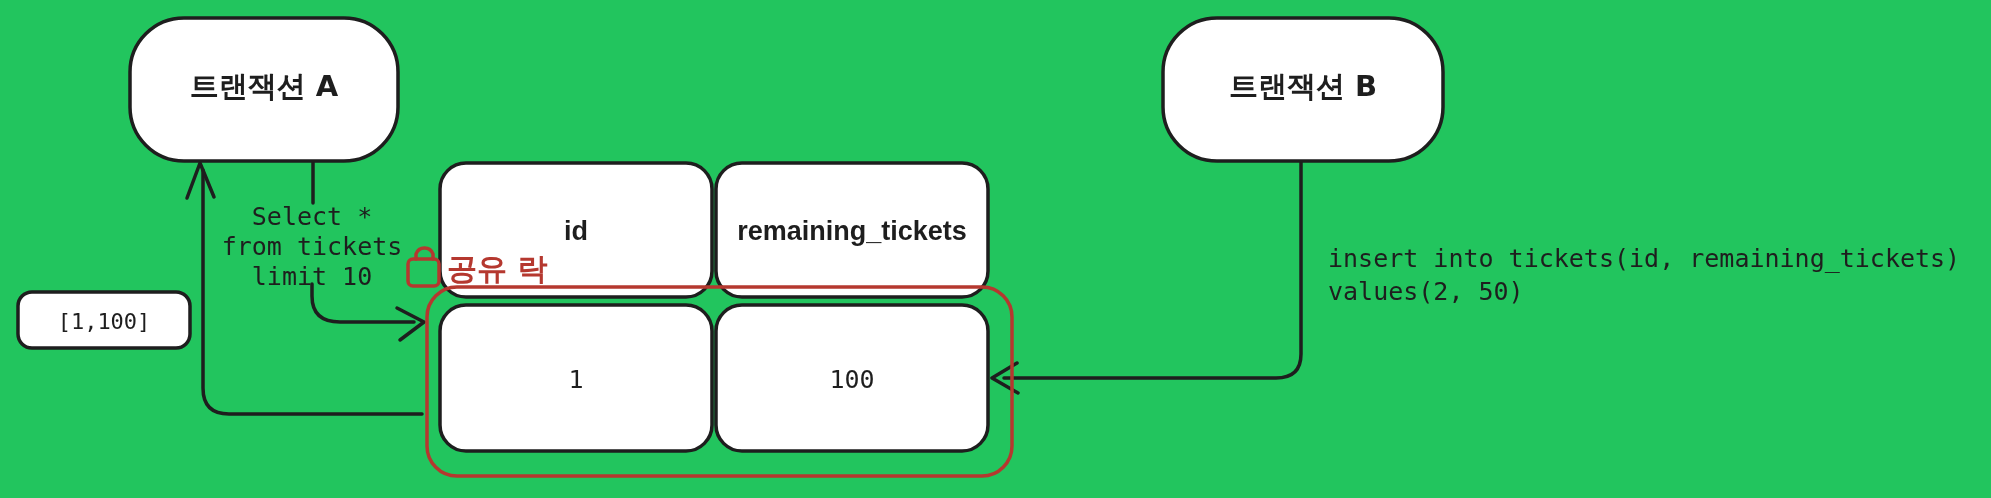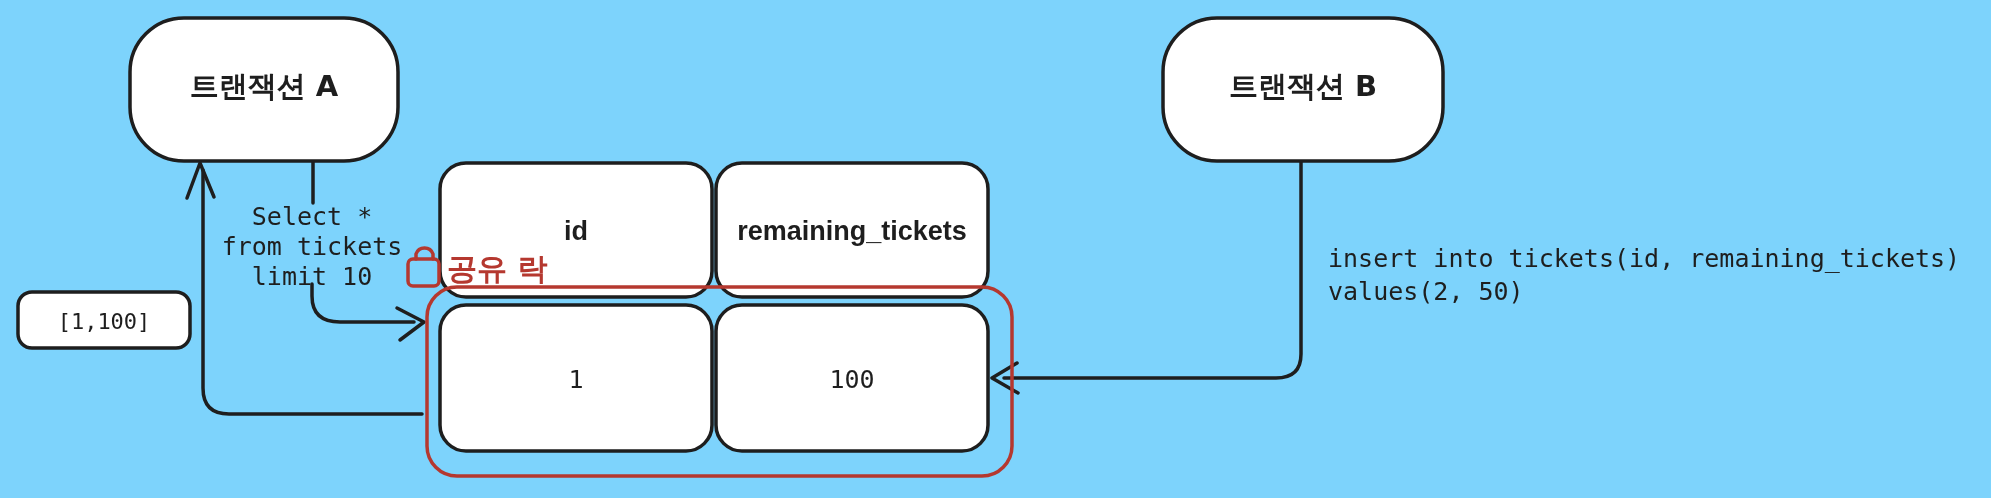--- a/index.html
+++ b/index.html
@@ -1,19 +1,19 @@
 <!DOCTYPE html>
 <html><head>
 <meta charset="utf-8">
 <style>
   html,body{margin:0;padding:0;background:#ffffff;}
   .canvas{
     position:relative;
     width:1991px;height:498px;
-    background:#7dd3fc;
+    background:#22c55e;
     font-family:"Liberation Sans", sans-serif;
     overflow:hidden;
     text-decoration:underline;
   }
   svg{display:block;}
   .ink-stroke{fill:none;stroke:#1e1e1e;stroke-width:3.5;stroke-linecap:round;stroke-linejoin:round;}
   .node{fill:#ffffff;stroke:#1e1e1e;stroke-width:3.5;}
   .red-stroke{fill:none;stroke:#b5382f;stroke-width:3.5;stroke-linecap:round;stroke-linejoin:round;}
   .label-ko{font-family:"DejaVu Sans", sans-serif;font-weight:bold;font-size:29px;fill:#1e1e1e;}
   .label-head{font-family:"Liberation Sans", sans-serif;font-weight:600;font-size:27px;fill:#1e1e1e;}

